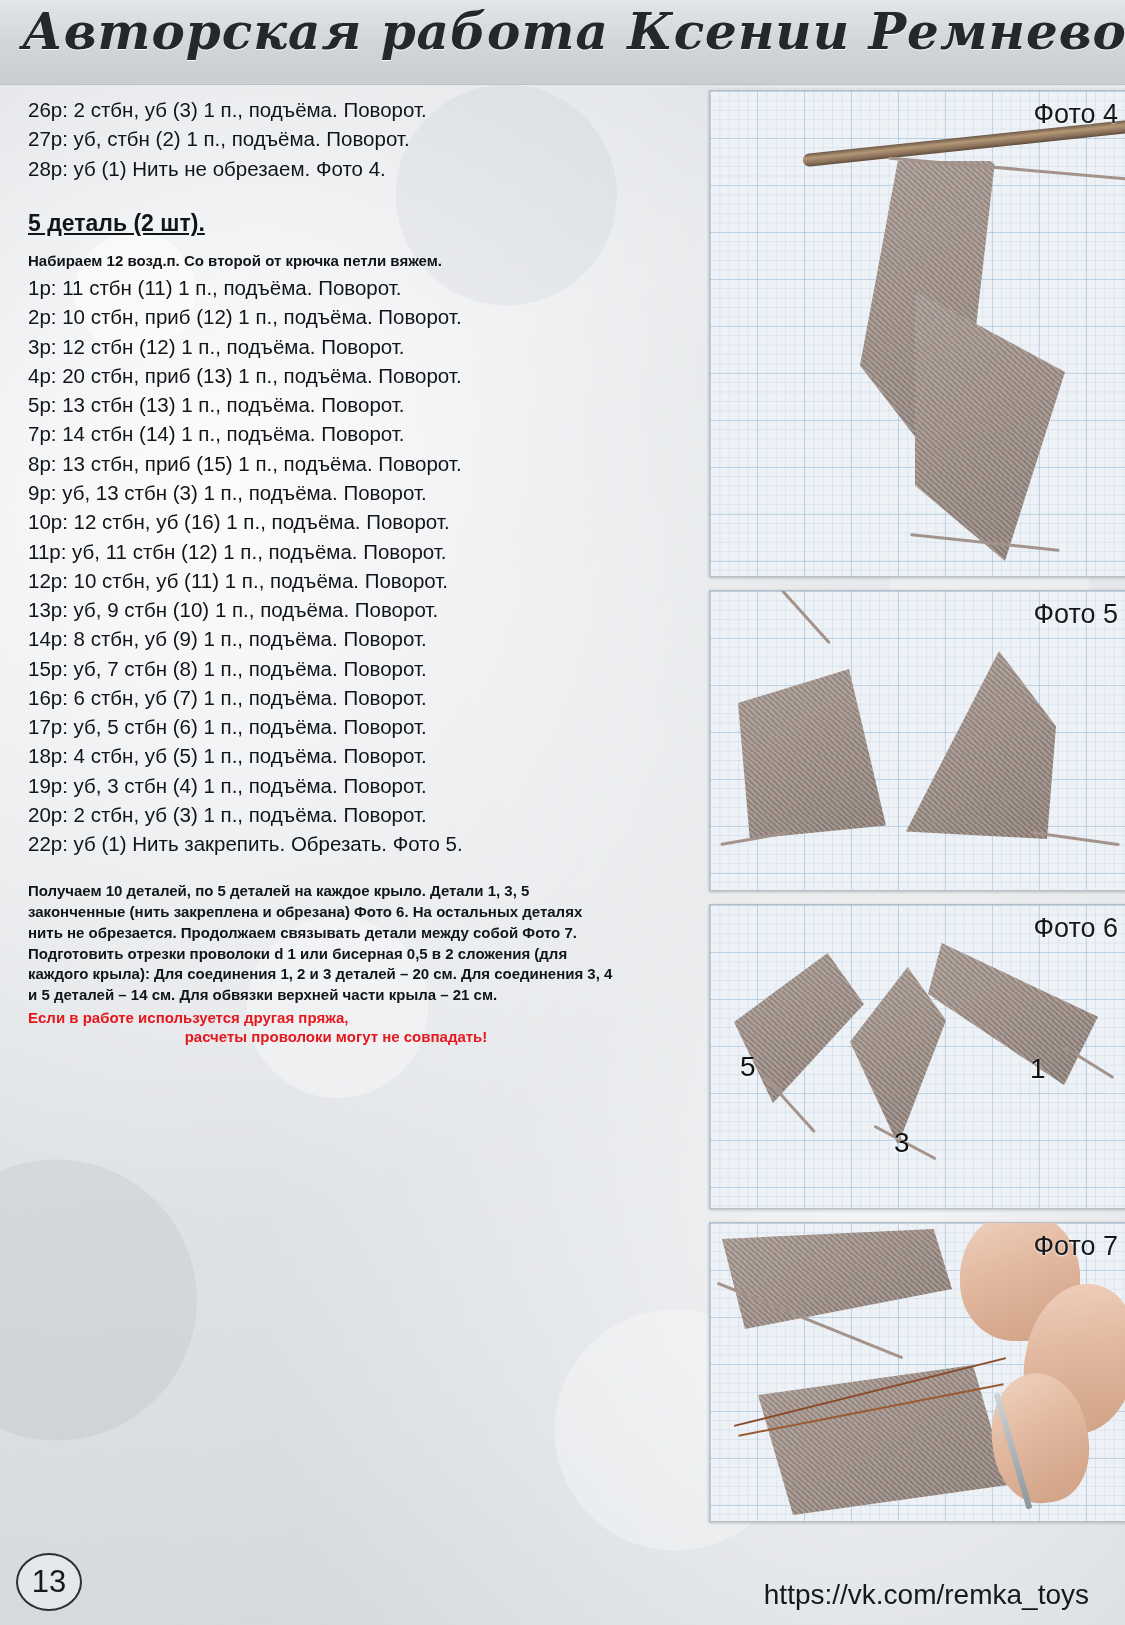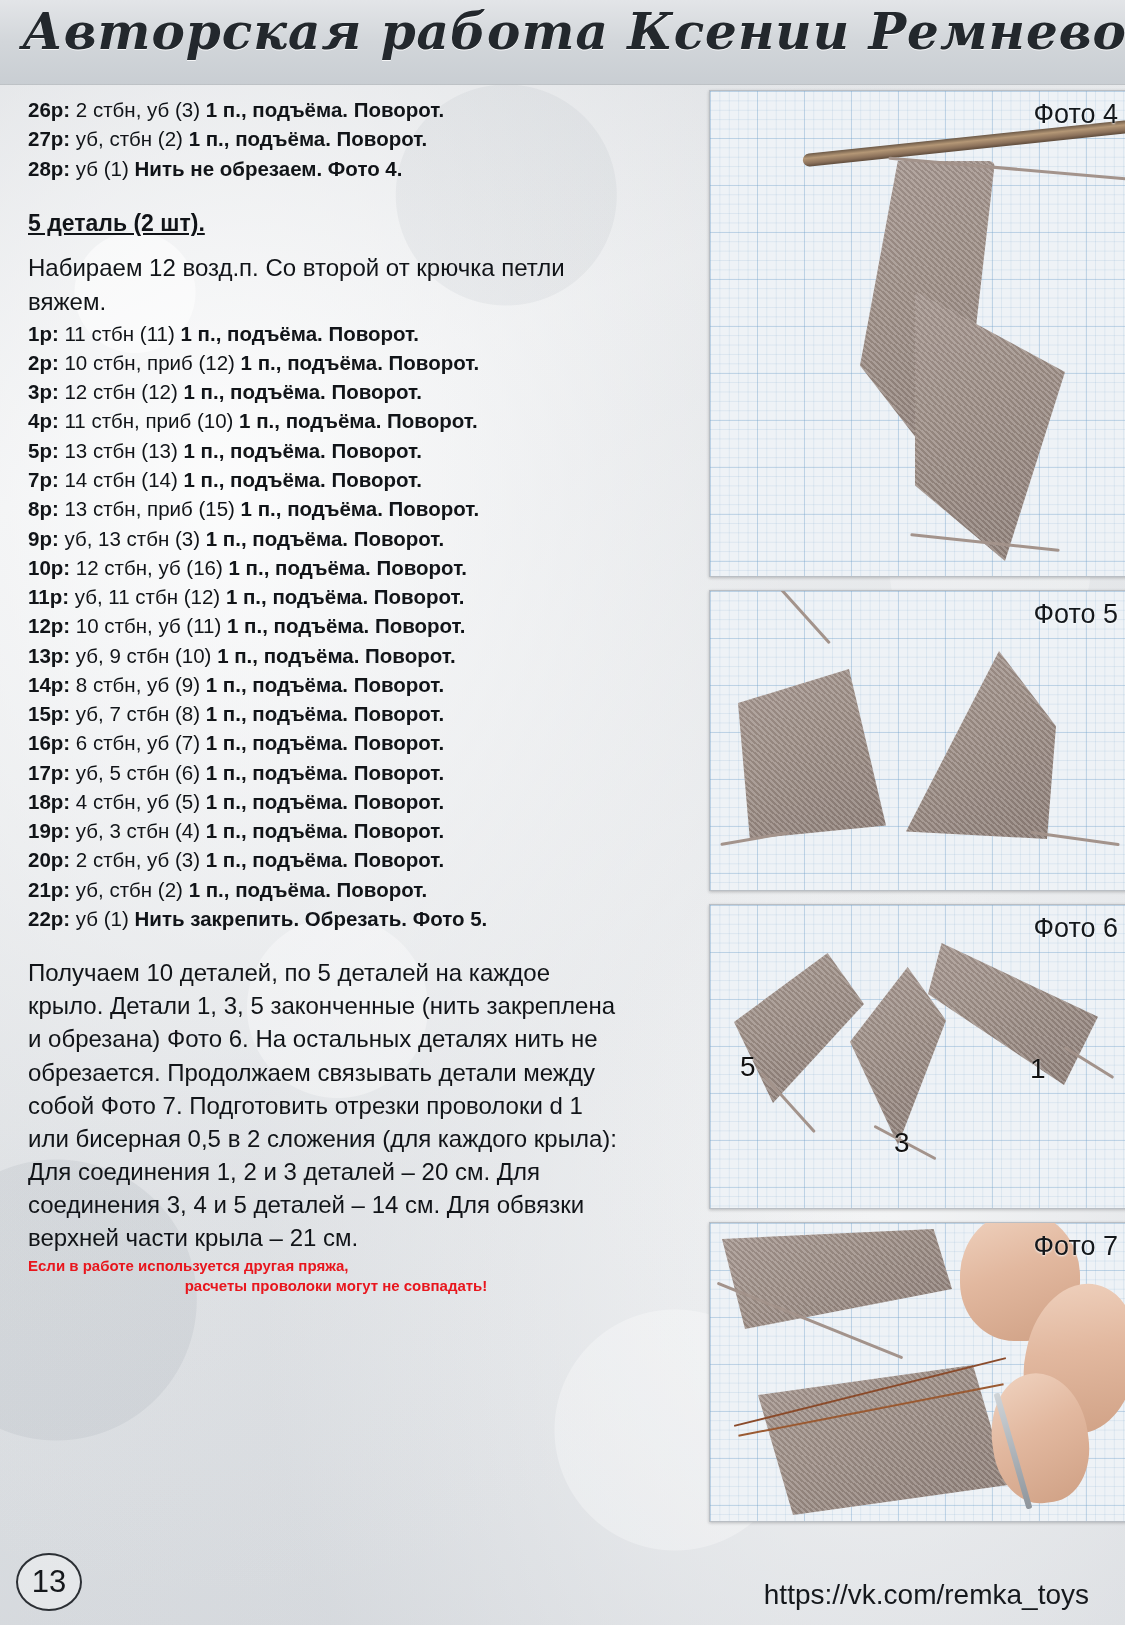--- a/index.html
+++ b/index.html
@@ -66,31 +66,31 @@
   .text-col {
     position: absolute;
     left: 28px;
     top: 96px;
     width: 592px;
     font-size: 20.5px;
     line-height: 1.355;
     color: #111418;
   }
   .row-line { white-space: normal; margin: 0 0 1.5px 0; }
-  .row-line b { font-weight: bold; }
+  .row-line b { font-weight: normal; }
   .section-title {
     font-weight: bold;
     font-size: 23px;
     text-decoration: underline;
     margin: 26px 0 8px 0;
   }
   .para {
-    font-weight: normal;
+    font-weight: bold;
     margin: 12px 0 2px 0;
-    font-size: 24px;
+    font-size: 15px;
     line-height: 1.38;
   }
   .block-gap { height: 22px; }
   .final-para { margin-top: 0; }
   .warning {
     color: #e8161d;
     font-weight: bold;
     font-size: 15px;
     line-height: 1.3;
   }
@@ -235,37 +235,36 @@
       </div>
     </div>
 
     <div class="section-title">5 деталь (2 шт).</div>
     <div class="para">Набираем 12 возд.п. Со второй от крючка петли вяжем.</div>
 
     <div>
       <div class="row-line"><b>1р:</b><span> 11 стбн (11) </span><b>1 п., подъёма. Поворот.</b></div>
       <div class="row-line"><b>2р:</b><span> 10 стбн, приб (12) </span><b>1 п., подъёма. Поворот.</b></div>
       <div class="row-line"><b>3р:</b><span> 12 стбн (12) </span><b>1 п., подъёма. Поворот.</b></div>
-      <div class="row-line"><b>4р:</b><span> 11 стбн, приб (10) </span><b>1 п., подъёма. Поворот.</b></div>
+      <div class="row-line"><b>4р:</b><span> 20 стбн, приб (13) </span><b>1 п., подъёма. Поворот.</b></div>
       <div class="row-line"><b>5р:</b><span> 13 стбн (13) </span><b>1 п., подъёма. Поворот.</b></div>
       <div class="row-line"><b>7р:</b><span> 14 стбн (14) </span><b>1 п., подъёма. Поворот.</b></div>
       <div class="row-line"><b>8р:</b><span> 13 стбн, приб (15) </span><b>1 п., подъёма. Поворот.</b></div>
       <div class="row-line"><b>9р:</b><span> уб, 13 стбн (3) </span><b>1 п., подъёма. Поворот.</b></div>
       <div class="row-line"><b>10р:</b><span> 12 стбн, уб (16) </span><b>1 п., подъёма. Поворот.</b></div>
       <div class="row-line"><b>11р:</b><span> уб, 11 стбн (12) </span><b>1 п., подъёма. Поворот.</b></div>
       <div class="row-line"><b>12р:</b><span> 10 стбн, уб (11) </span><b>1 п., подъёма. Поворот.</b></div>
       <div class="row-line"><b>13р:</b><span> уб, 9 стбн (10) </span><b>1 п., подъёма. Поворот.</b></div>
       <div class="row-line"><b>14р:</b><span> 8 стбн, уб (9) </span><b>1 п., подъёма. Поворот.</b></div>
       <div class="row-line"><b>15р:</b><span> уб, 7 стбн (8) </span><b>1 п., подъёма. Поворот.</b></div>
       <div class="row-line"><b>16р:</b><span> 6 стбн, уб (7) </span><b>1 п., подъёма. Поворот.</b></div>
       <div class="row-line"><b>17р:</b><span> уб, 5 стбн (6) </span><b>1 п., подъёма. Поворот.</b></div>
       <div class="row-line"><b>18р:</b><span> 4 стбн, уб (5) </span><b>1 п., подъёма. Поворот.</b></div>
       <div class="row-line"><b>19р:</b><span> уб, 3 стбн (4) </span><b>1 п., подъёма. Поворот.</b></div>
       <div class="row-line"><b>20р:</b><span> 2 стбн, уб (3) </span><b>1 п., подъёма. Поворот.</b></div>
-      <div class="row-line"><b>21р:</b><span> уб, стбн (2) </span><b>1 п., подъёма. Поворот.</b></div>
       <div class="row-line"><b>22р:</b><span> уб (1) </span><b>Нить закрепить. Обрезать. Фото 5.</b></div>
     </div>
 
     <div class="block-gap"></div>
 
     <div class="para final-para">Получаем 10 деталей, по 5 деталей на каждое крыло. Детали 1, 3, 5 законченные (нить закреплена и обрезана) Фото 6. На остальных деталях нить не обрезается. Продолжаем связывать детали между собой Фото 7. Подготовить отрезки проволоки d 1 или бисерная 0,5 в 2 сложения (для каждого крыла): Для соединения 1, 2 и 3 деталей – 20 см. Для соединения 3, 4 и 5 деталей – 14 см. Для обвязки верхней части крыла – 21 см.</div>
 
     <div class="warning">
       <span>Если в работе используется другая пряжа,</span>
       <span class="center">расчеты проволоки могут не совпадать!</span>

